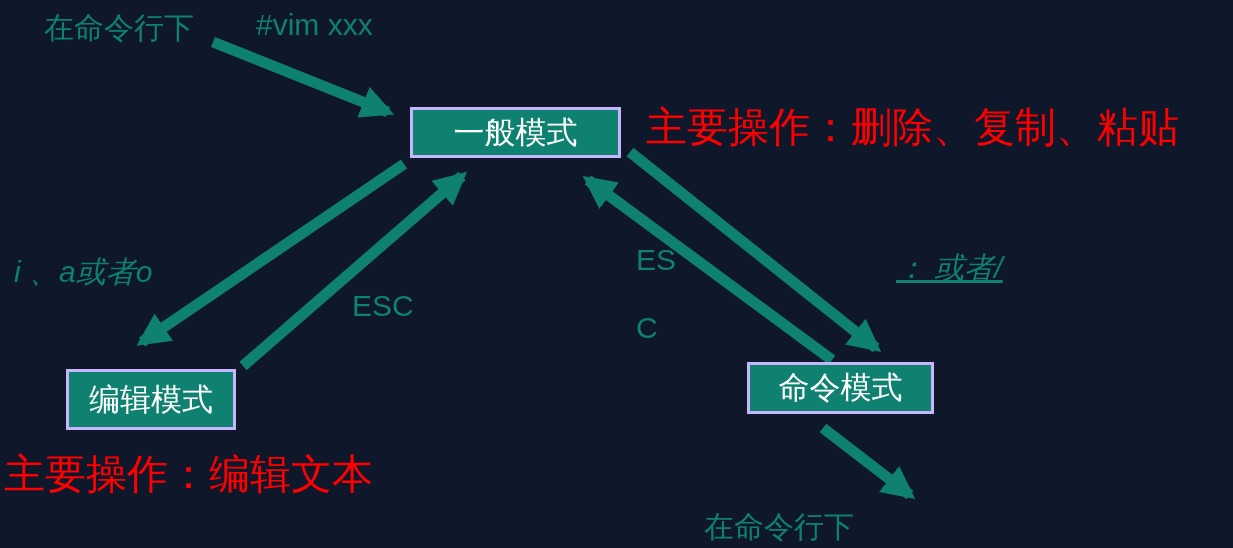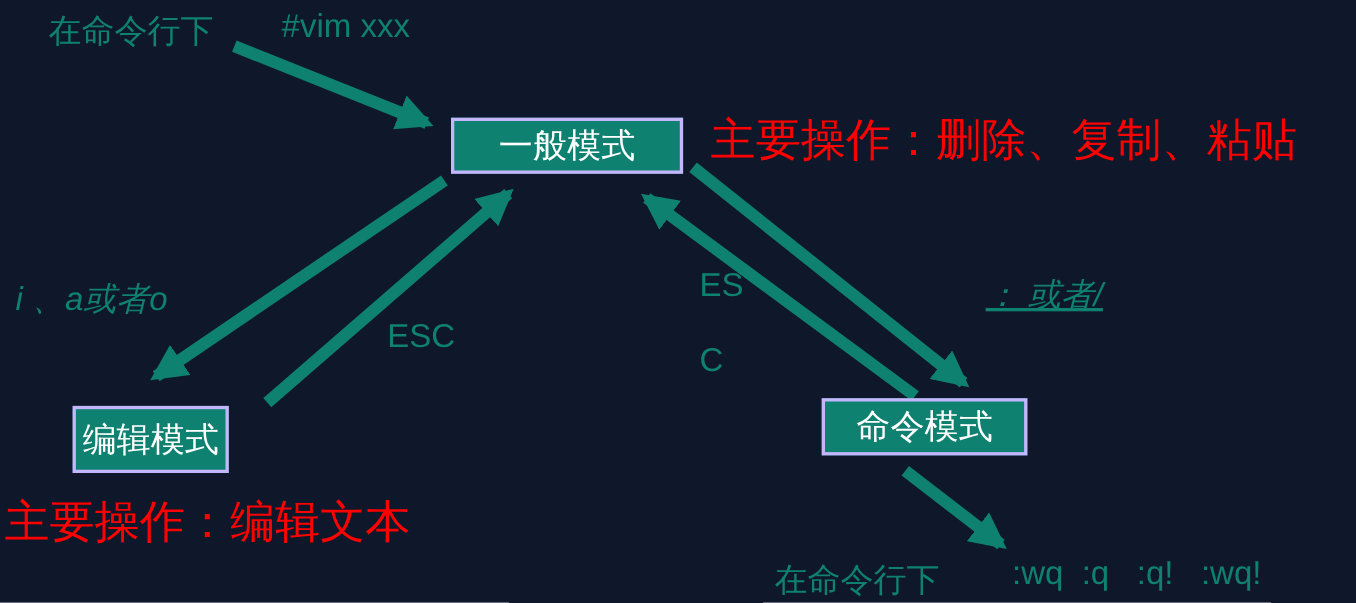--- a/index.html
+++ b/index.html
@@ -30,21 +30,21 @@
     border:3px solid #c4b5fd;
     color:#ffffff;
     font-size:31px;
     display:flex;
     align-items:center;
     justify-content:center;
     box-sizing:border-box;
     white-space:pre;
   }
   .box-general{left:410px;top:107px;width:211px;height:51px;}
-  .box-edit{left:66px;top:369px;width:142px;height:61px;}
+  .box-edit{left:66px;top:369px;width:170px;height:61px;}
   .box-command{left:747px;top:362px;width:187px;height:52px;text-align:right;}
 
   .note-cmdline-top{left:44px;top:8px;}
   .note-vim{left:256px;top:8px;}
   .ops-general{left:646px;top:100px;}
   .label-i-a-o{left:14px;top:252px;}
   .label-esc-left{left:352px;top:261px;margin-top:28px;}
   .label-esc-right-1{left:636px;top:243px;}
   .label-esc-right-2{left:636px;top:311px;}
   .label-colon{left:896px;top:248px;text-decoration:underline;}
@@ -83,15 +83,14 @@
   <div class="teal-text label-esc-right-1">ES</div>
   <div class="teal-text label-esc-right-2">C</div>
   <div class="teal-text italic label-colon">： 或者/</div>
 
   <div class="mode-box box-edit">编辑模式</div>
   <div class="red-text ops-edit">主要操作：编辑文本</div>
 
   <div class="mode-box box-command">命令模式</div>
 
   <div class="teal-text note-cmdline-bottom">在命令行下</div>
-  <div class="teal-text note-wq">:wq  :q   :q!   :wq!</div>
 
 </div>
 
 </body></html>

